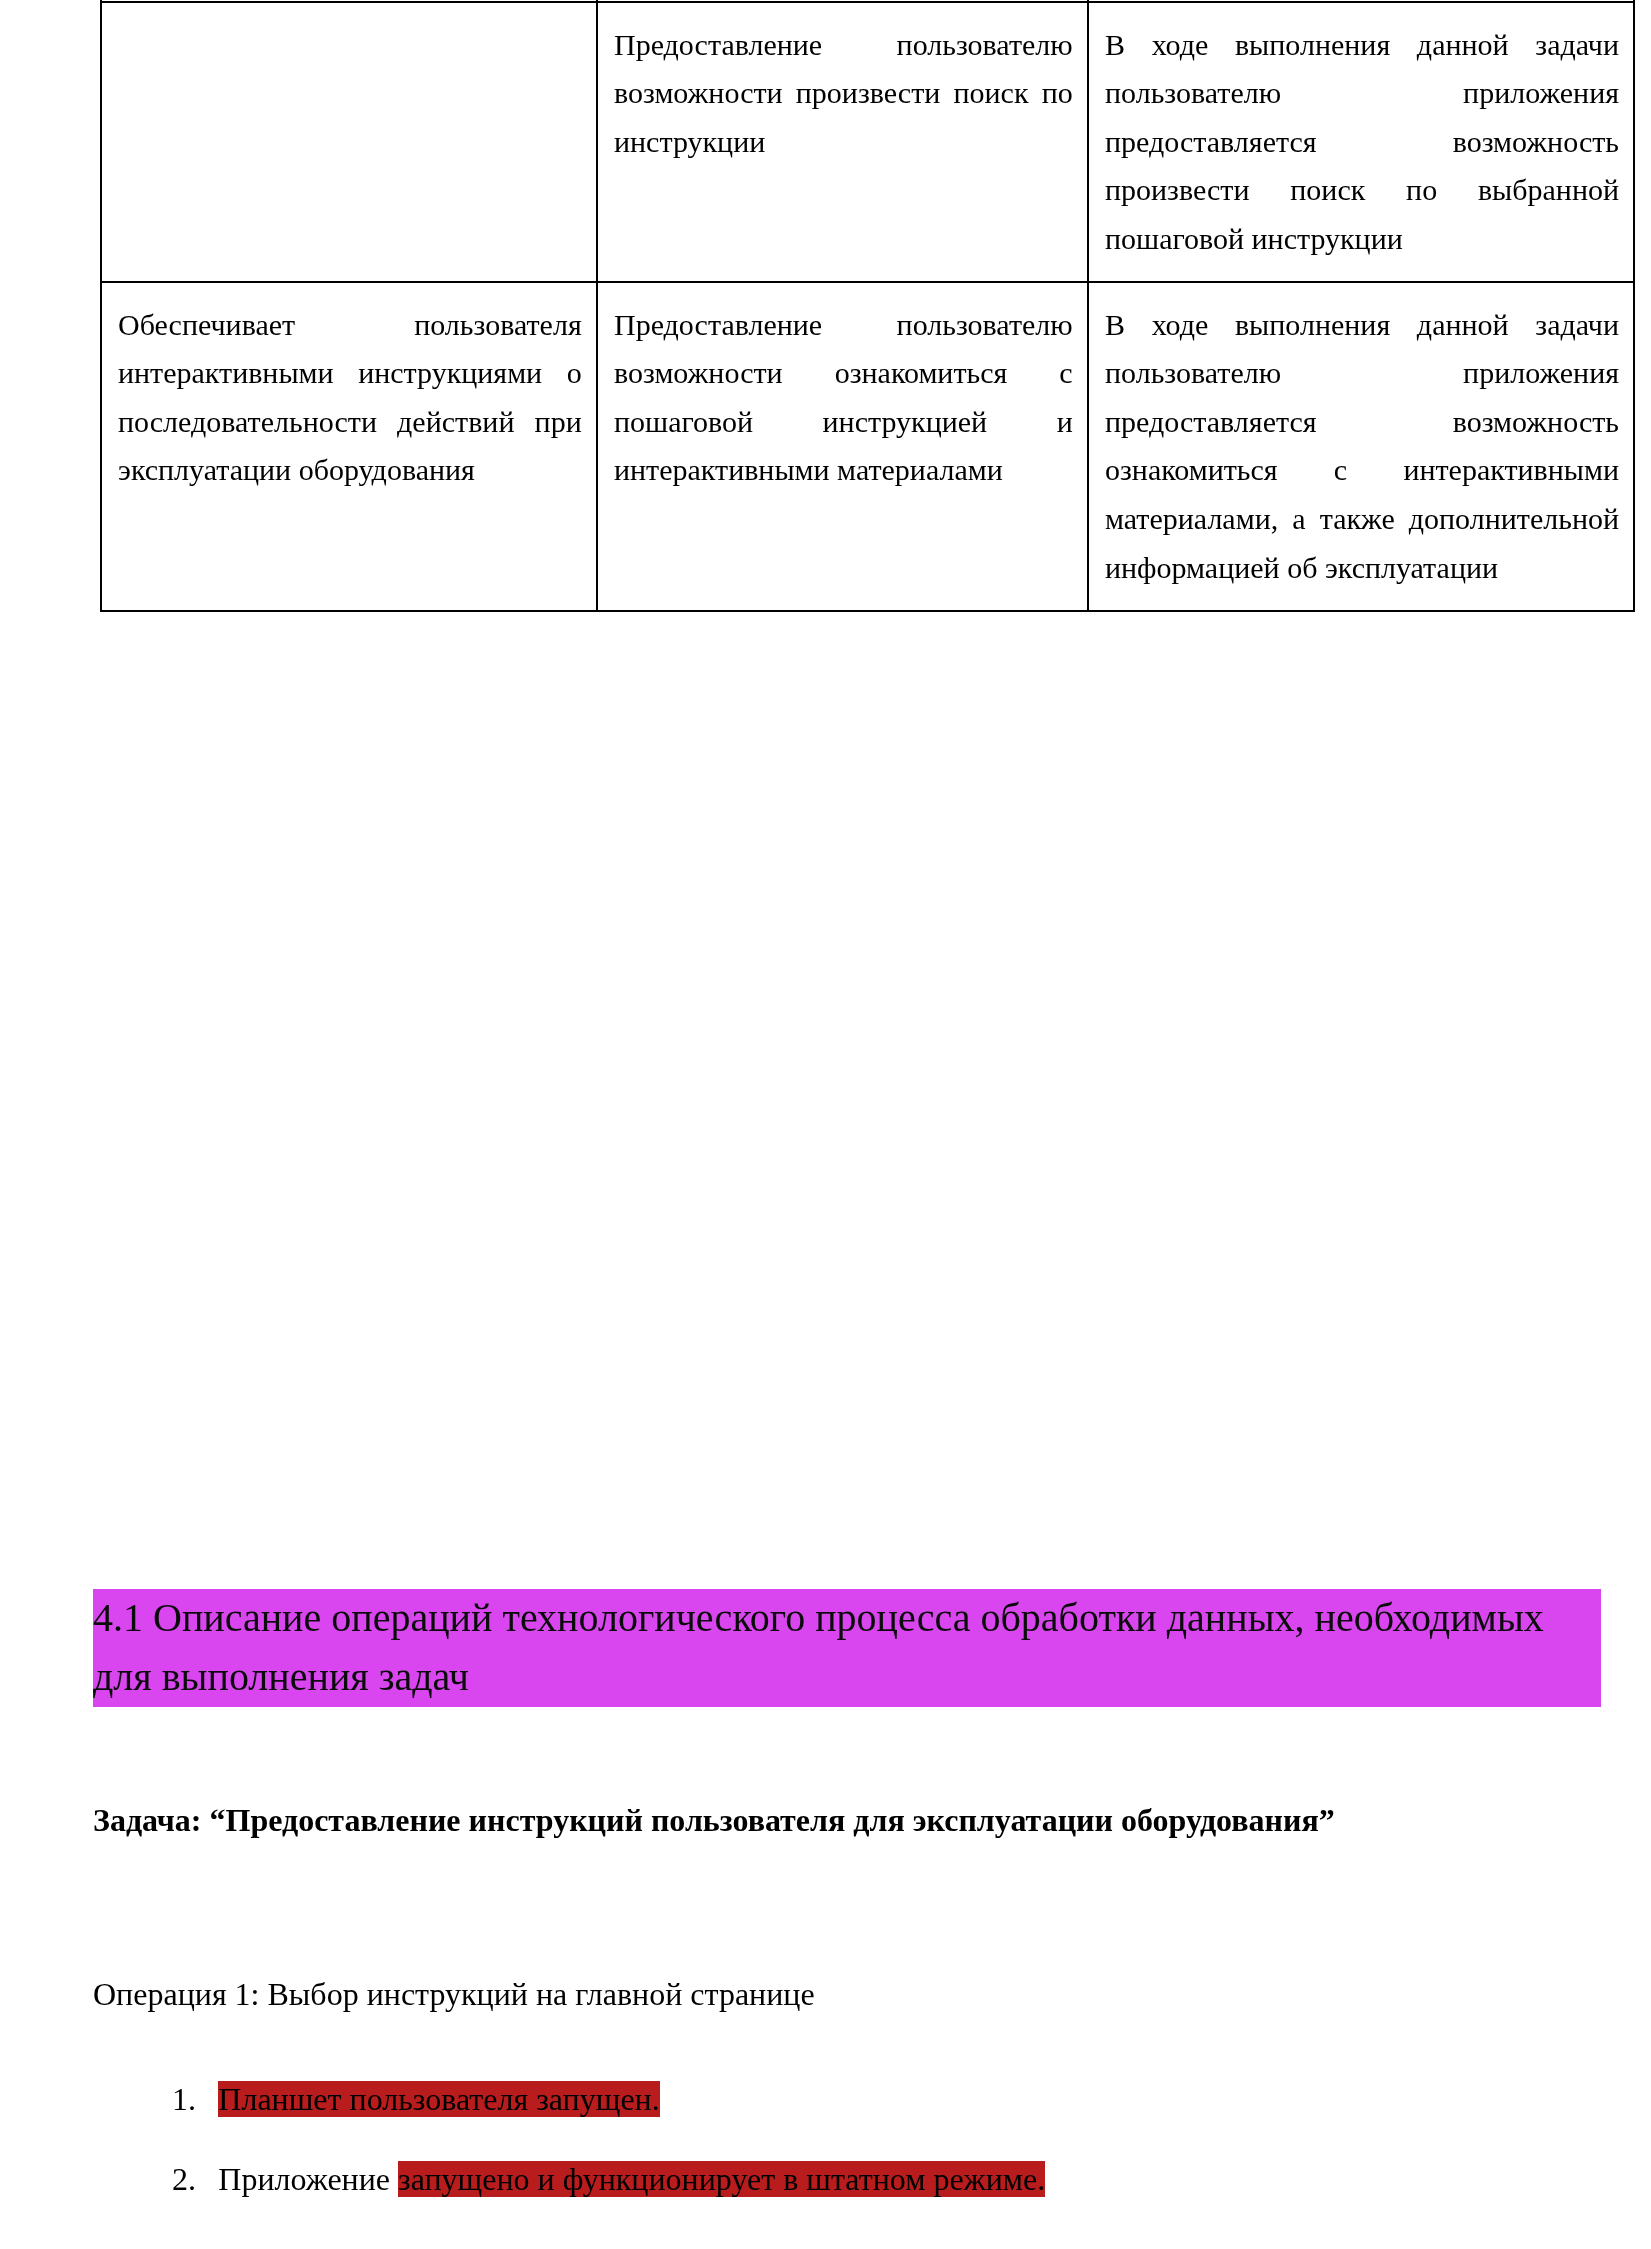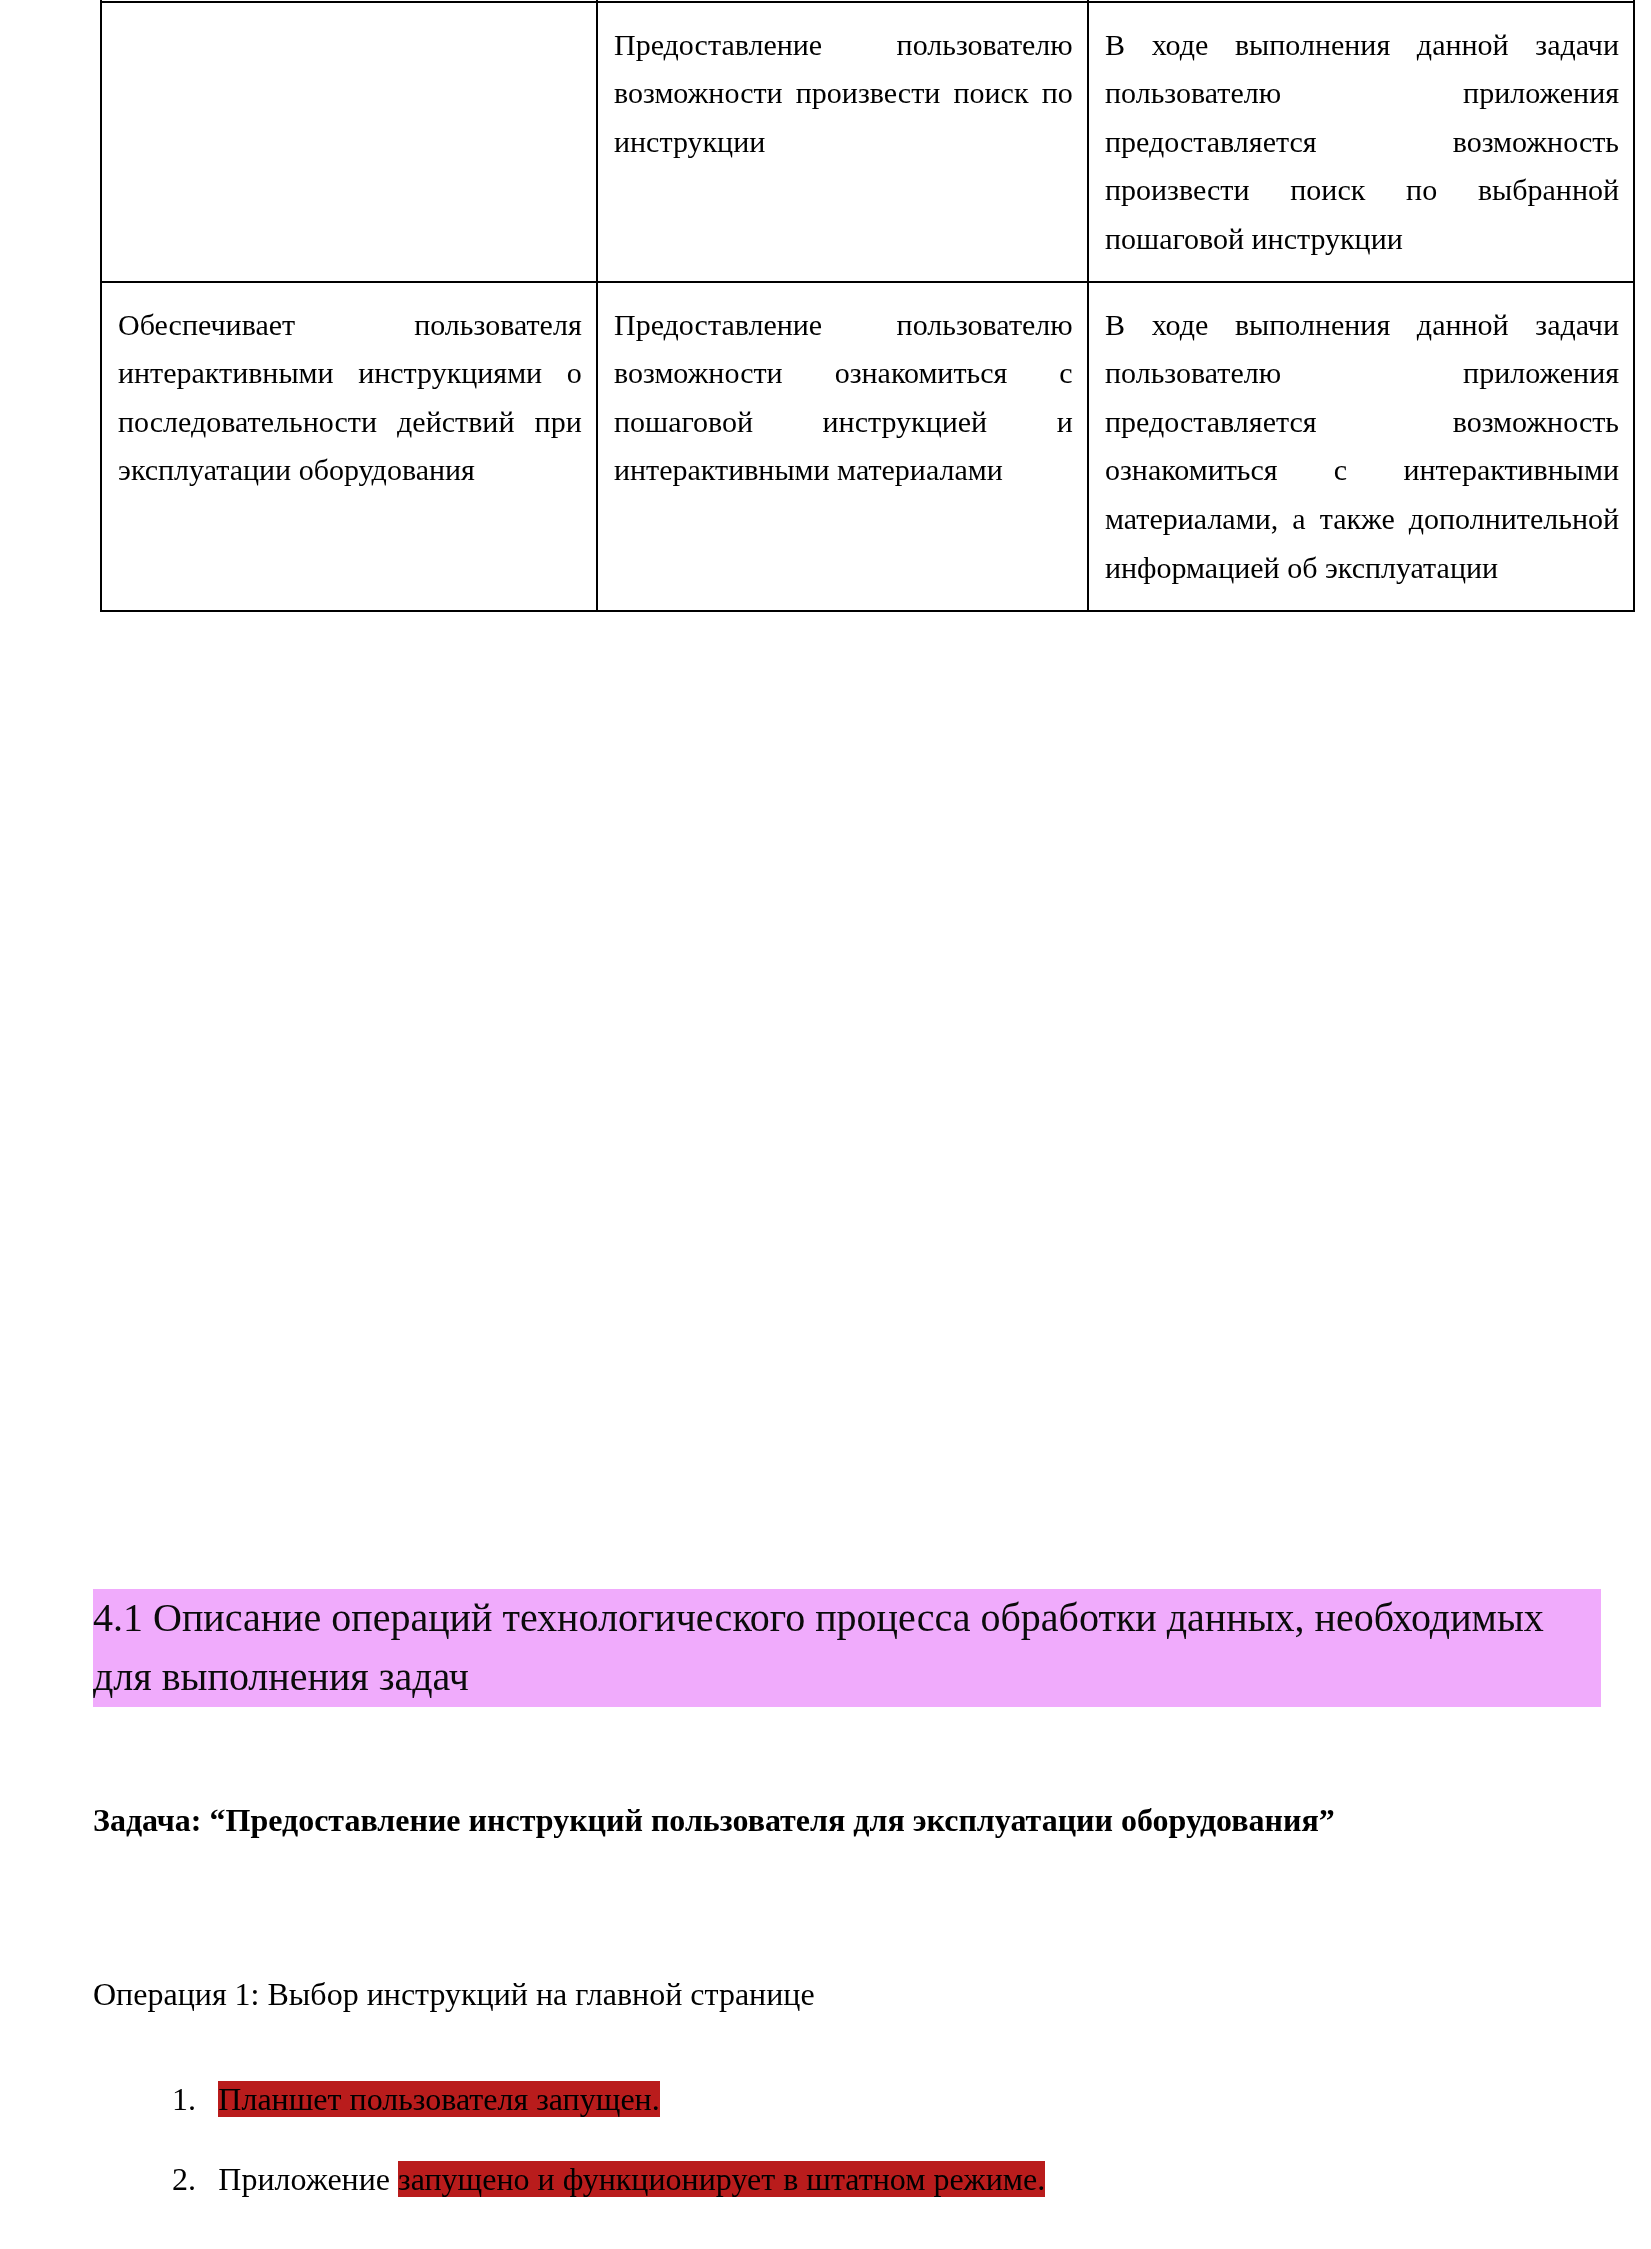--- a/index.html
+++ b/index.html
@@ -53,21 +53,21 @@
   
   .section-heading {
     position: absolute;
     left: 49px;
     top: 1556px;
     width: 1508px;
     font-size: 40px;
     line-height: 1.47;
     font-weight: normal;
     color: #0b0b0b;
-    background: #f0abfc;
+    background: #d946ef;
     font-family: "Liberation Serif", "DejaVu Serif", serif;
   }
 
   .task-line {
     position: absolute;
     left: 49px;
     top: 1763px;
     width: 1540px;
     font-size: 32px;
     line-height: 1.58;

